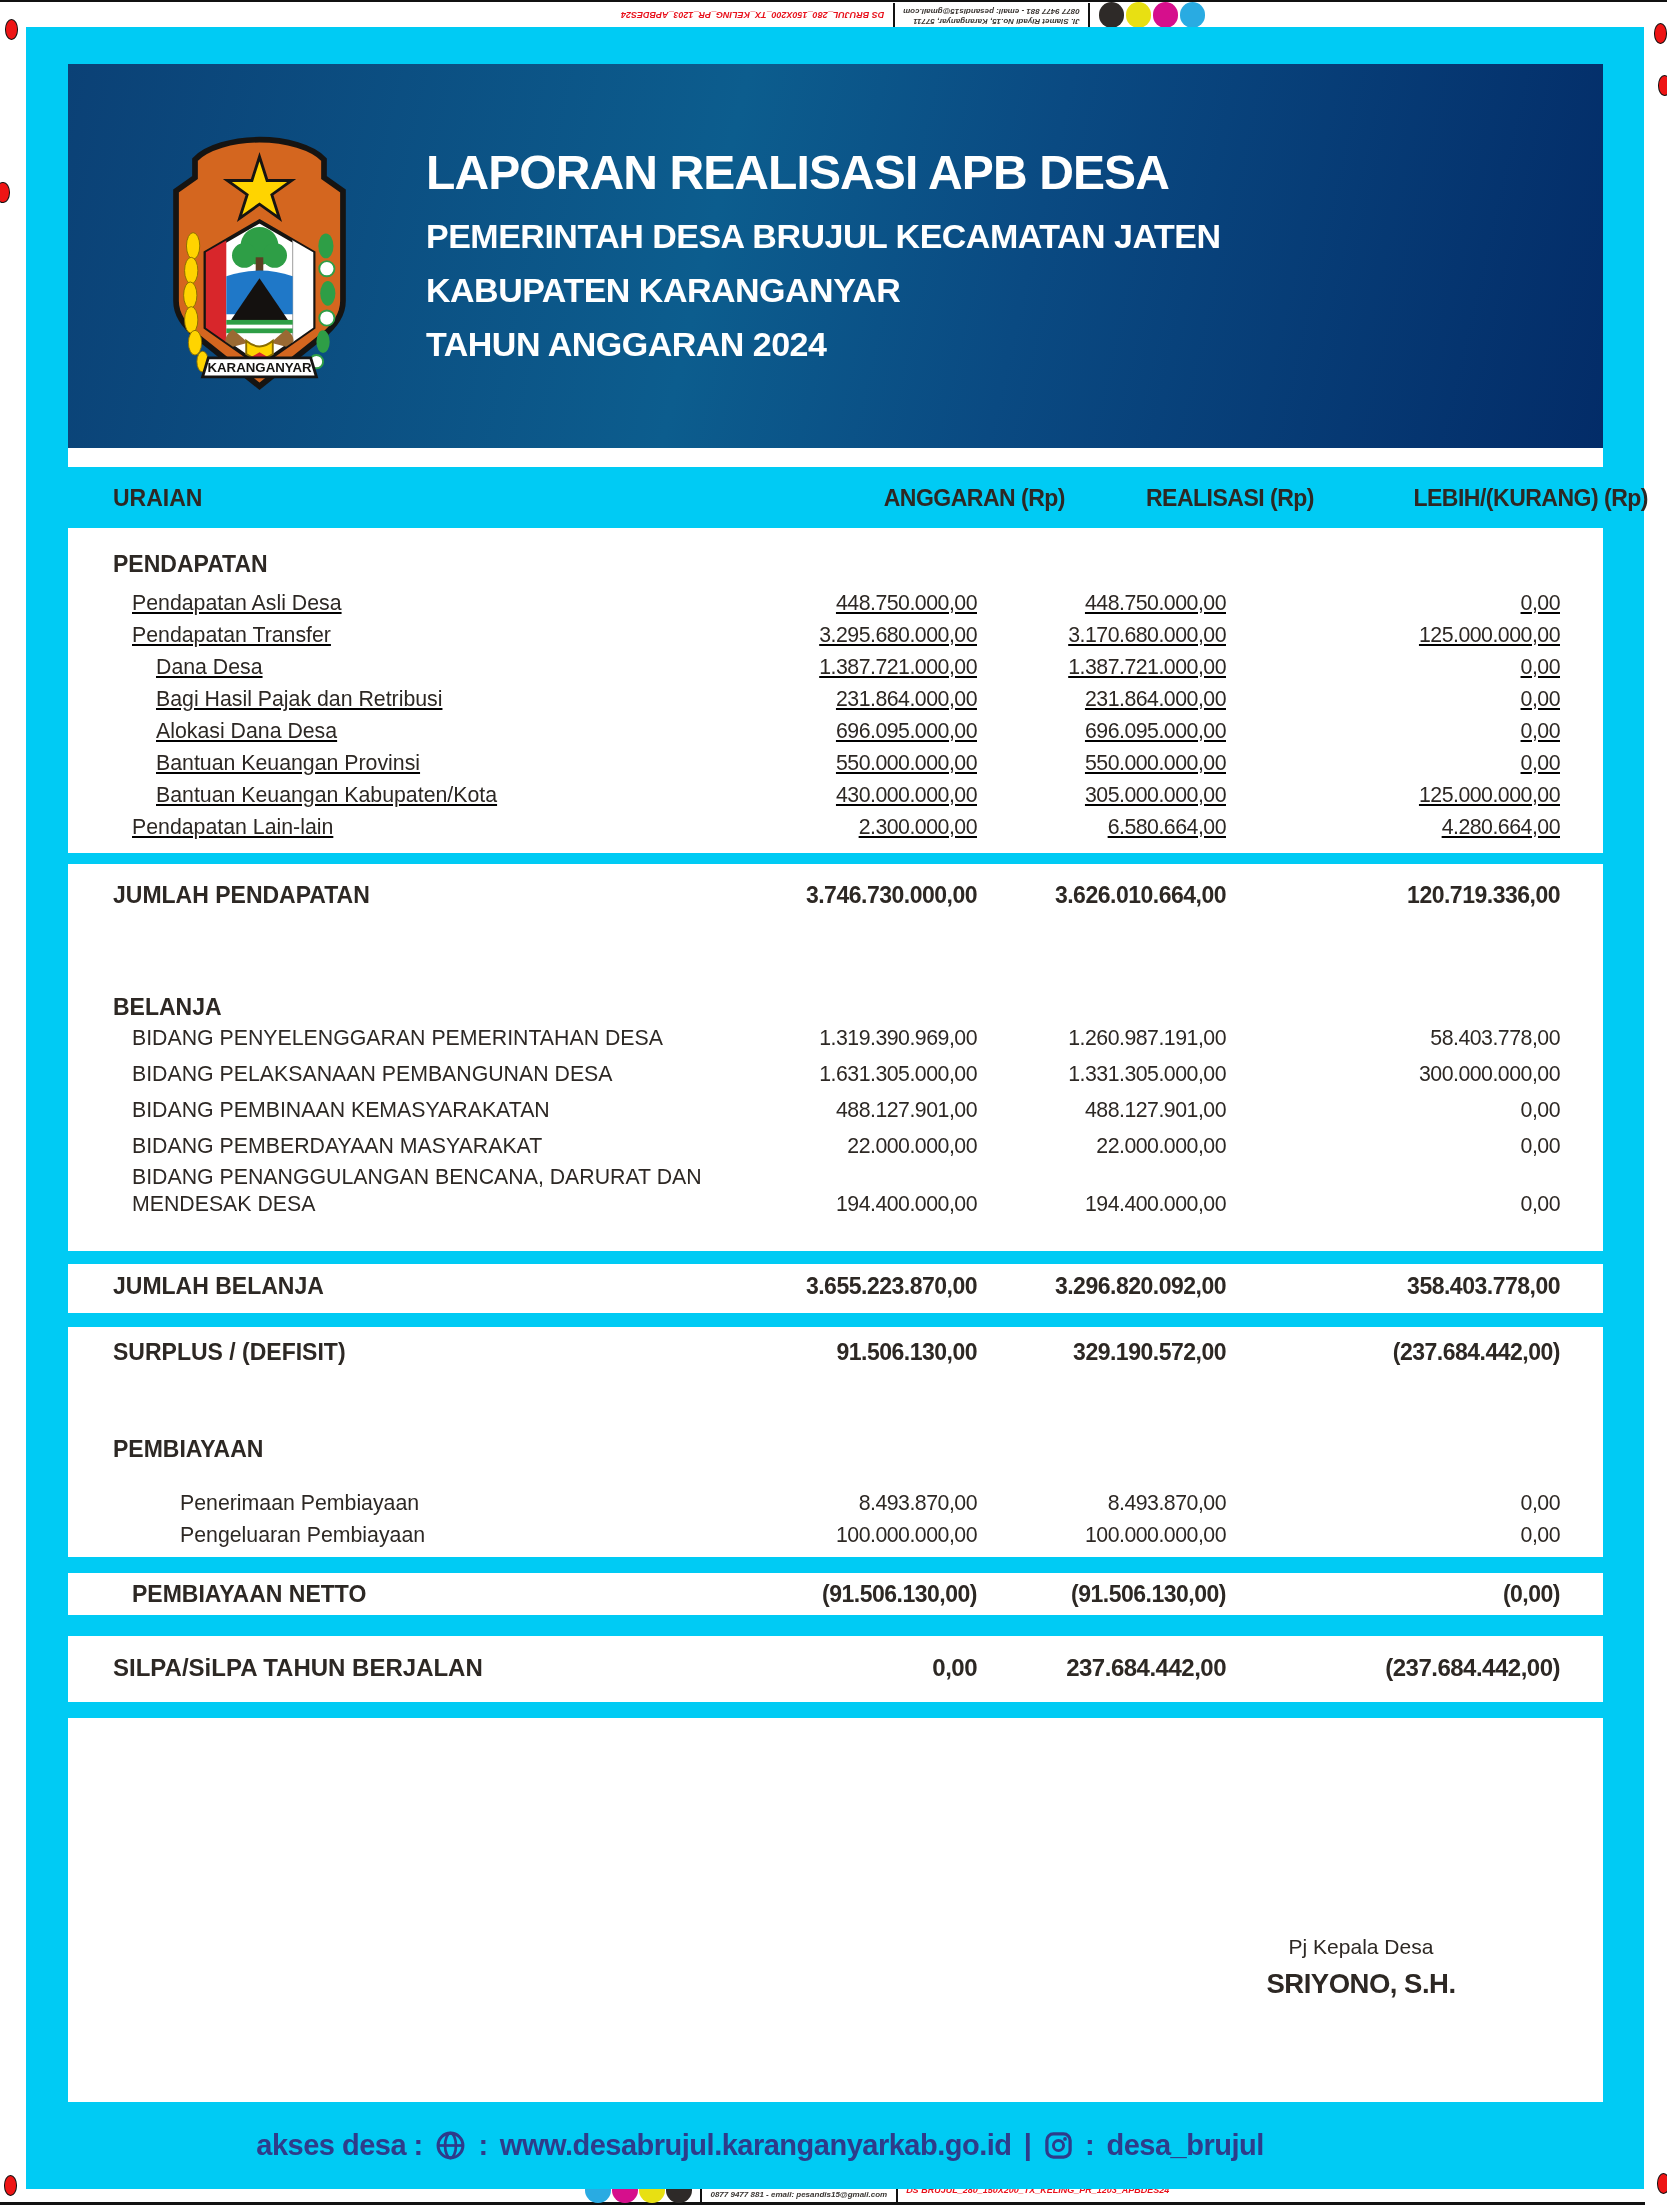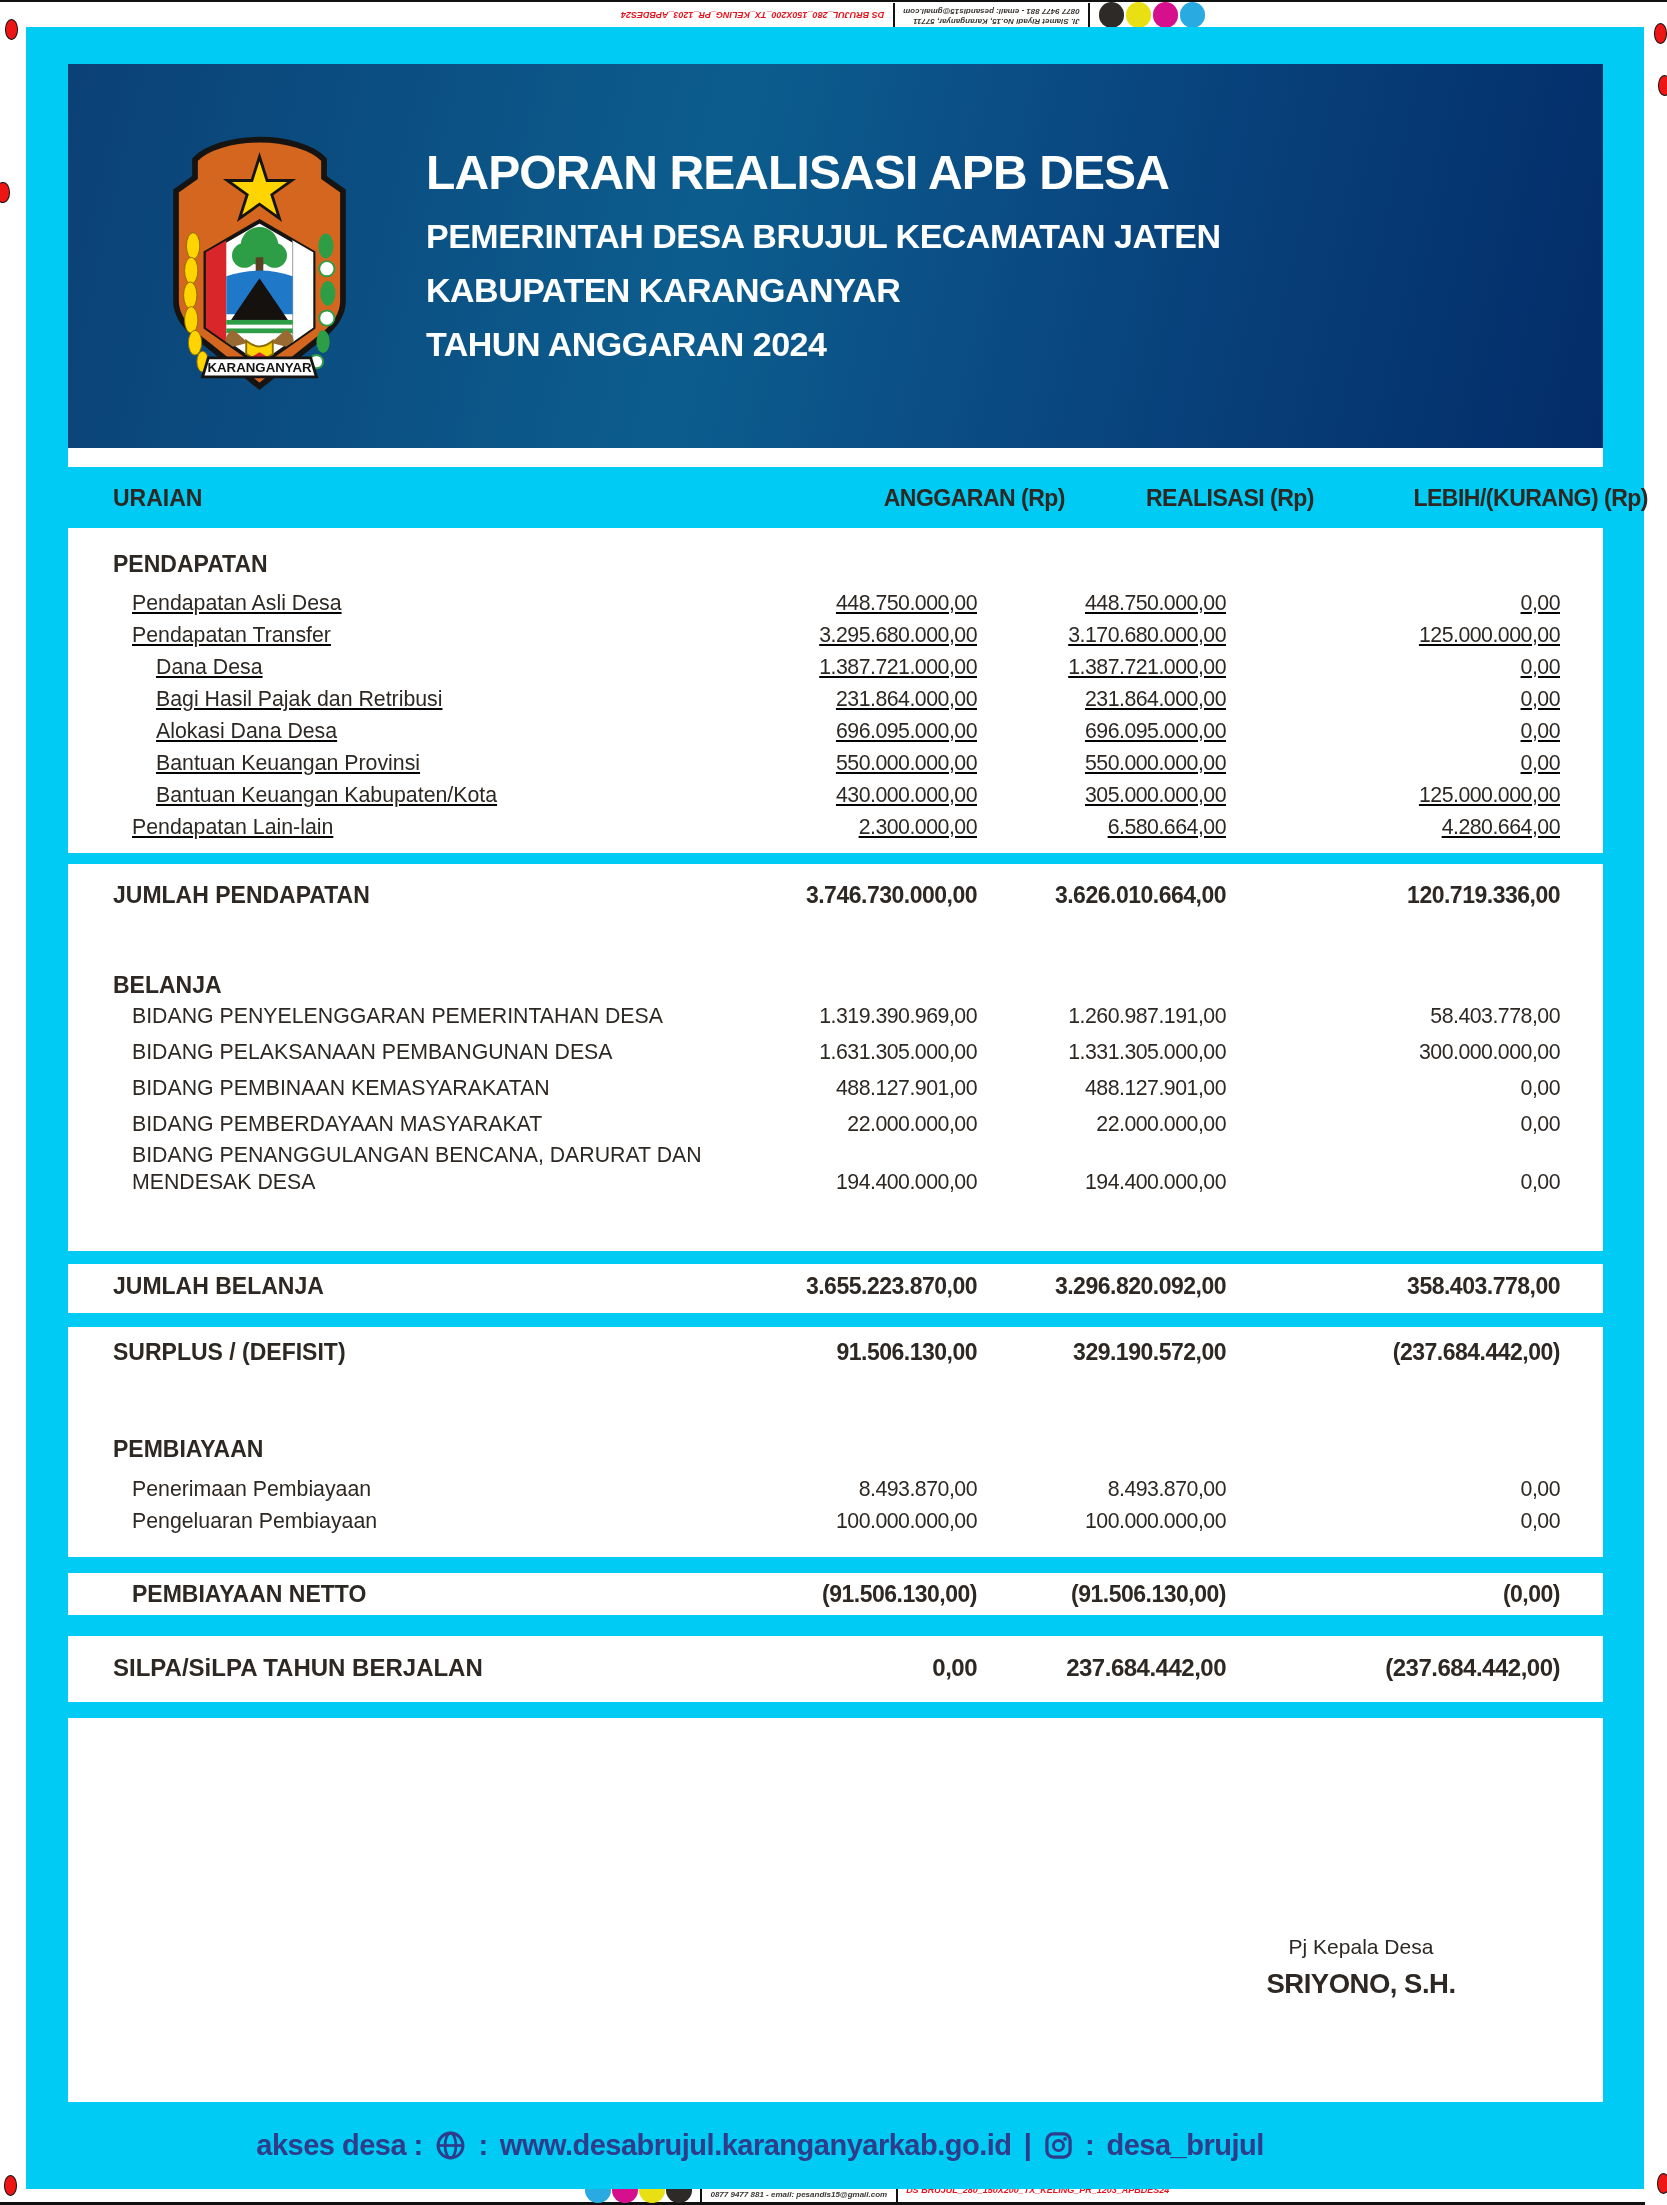--- a/index.html
+++ b/index.html
@@ -39,30 +39,30 @@
   .trow .num{text-align:right;letter-spacing:-0.5px;}
   .colhead{top:440px;height:62px;align-items:center;font-size:23px;font-weight:bold;}
   .detail{font-size:21.3px;line-height:32px;}
   .ind1 .label{padding-left:19px;}
   .ind2 .label{padding-left:43px;}
   .sechead{font-size:23px;font-weight:bold;line-height:25px;padding-left:45px;color:#2d2824;}
   .bigrow{font-size:23px;font-weight:bold;line-height:25.6px;}
   .boxA{top:501px;height:325px;padding-top:24px;box-sizing:border-box;}
   .boxA .rows{margin-top:9.5px;text-decoration:underline;}
   .boxB{top:837px;height:387px;padding-top:19px;box-sizing:border-box;}
-  .belanja-head{margin-top:64px;}
+  .belanja-head{margin-top:86px;}
   .belanja-rows{}
   .brow{font-size:21.3px;line-height:36px;}
   .brow2{align-items:end;padding-bottom:3.8px;}
   .brow2 .label div{font-size:21.3px;line-height:27.5px;}
   .brow2 .num{font-size:21.3px;line-height:27.5px;}
   .boxC{top:1237px;height:49px;padding-top:10.4px;box-sizing:border-box;}
   .boxD{top:1300px;height:230px;padding-top:13.3px;box-sizing:border-box;}
   .pemb-head{margin-top:71px;}
-  .pemb-rows{margin-top:11px;}
+  .pemb-rows{margin-top:25px;padding-left:48px;}
   .boxE{top:1546px;height:42px;padding-top:8.5px;box-sizing:border-box;}
   .boxF{top:1609px;height:66px;padding-top:19px;box-sizing:border-box;}
   .boxF .bigrow{font-size:24px;}
   
   .boxG{top:1691px;height:384px;}
   .sig{position:absolute;right:62px;top:216px;width:360px;text-align:center;color:#2d2824;}
   .sig-role{font-size:21px;line-height:26.5px;}
   .sig-name{font-size:27.5px;font-weight:bold;letter-spacing:-0.5px;margin-top:7.6px;}
   
   .footer{position:absolute;left:0;top:2074px;width:1468px;height:88px;display:flex;align-items:center;justify-content:center;gap:12.3px;color:#2e3c8a;font-weight:bold;font-size:29px;letter-spacing:-0.5px;}

